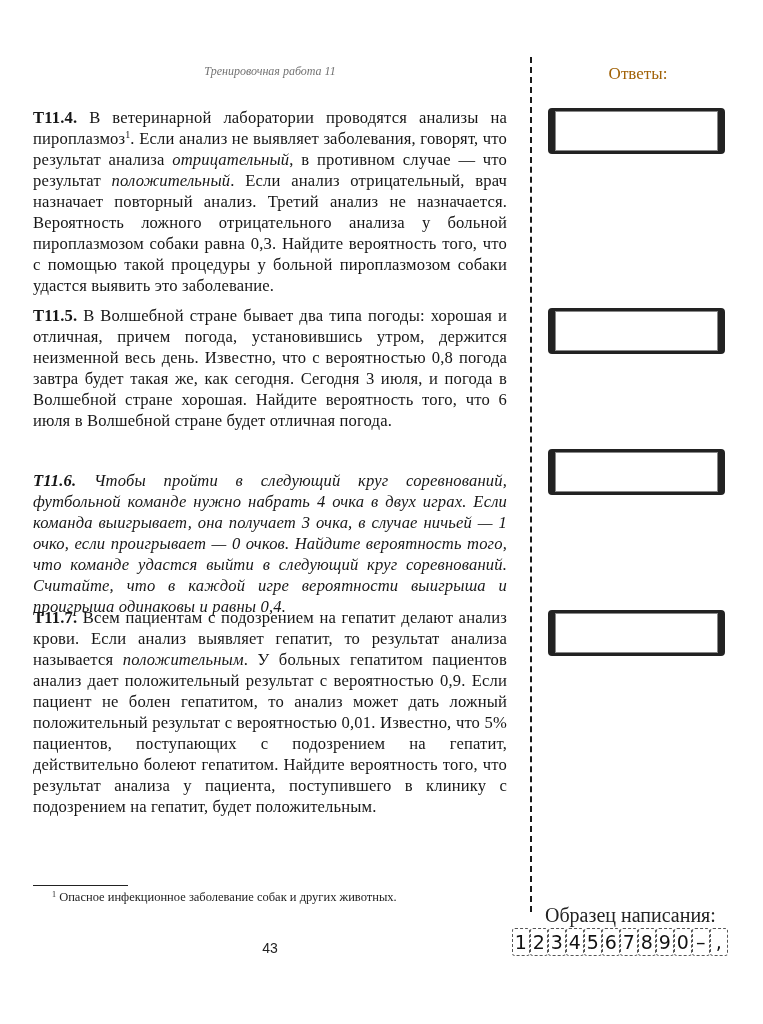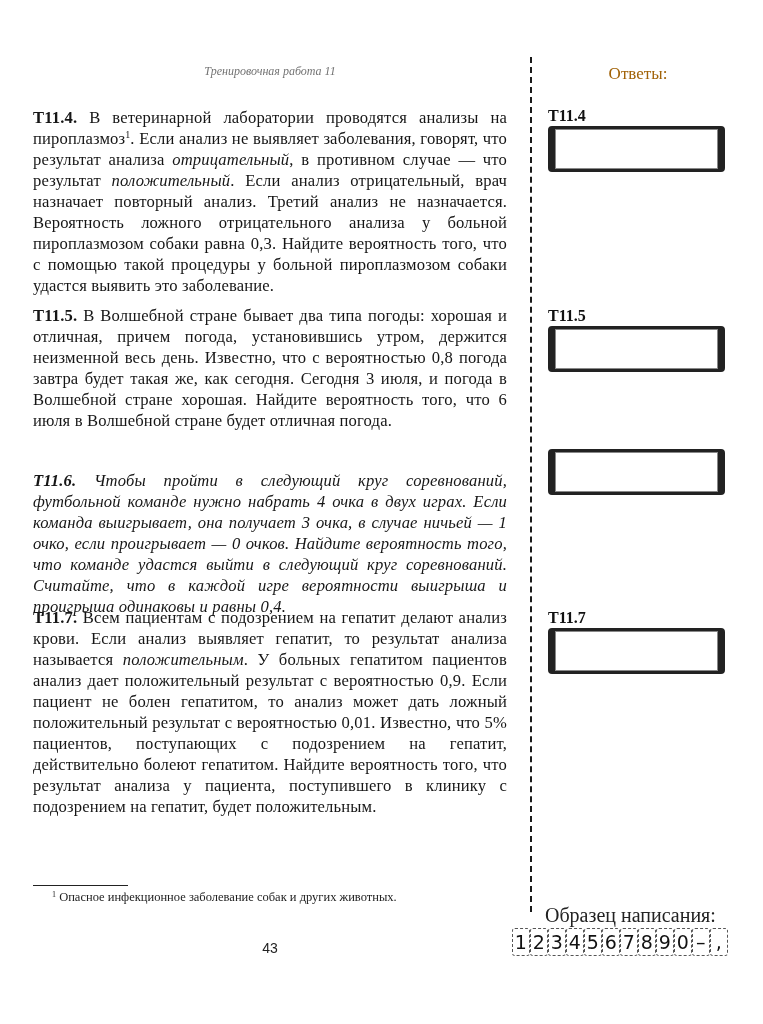--- a/index.html
+++ b/index.html
@@ -155,32 +155,29 @@
 
 <div class="problem" style="top:470px;font-style:italic;">
   <span class="num">Т11.6.</span><span> Чтобы пройти в следующий круг соревнований, футбольной команде нужно набрать 4 очка в двух играх. Если команда выигрывает, она получает 3 очка, в случае ничьей — 1 очко, если проигрывает — 0 очков. Найдите вероятность того, что команде удастся выйти в следующий круг соревнований. Считайте, что в каждой игре вероятности выигрыша и проигрыша одинаковы и равны 0,4.</span>
 </div>
 
 <div class="problem" style="top:607px;">
   <span class="num">Т11.7.</span><span> Всем пациентам с подозрением на гепатит делают анализ крови. Если анализ выявляет гепатит, то результат анализа называется </span><i>положительным</i><span>. У больных гепатитом пациентов анализ дает положительный результат с вероятностью 0,9. Если пациент не болен гепатитом, то анализ может дать ложный положительный результат с вероятностью 0,01. Известно, что 5% пациентов, поступающих с подозрением на гепатит, действительно болеют гепатитом. Найдите вероятность того, что результат анализа у пациента, поступившего в клинику с подозрением на гепатит, будет положительным.</span>
 </div>
 
 <div class="answer-block" style="top:107px;">
-  <div class="answer-label">Т11.4</div>
   <div class="answer-box"></div>
 </div>
 <div class="answer-block" style="top:307px;">
-  <div class="answer-label">Т11.5</div>
   <div class="answer-box"></div>
 </div>
 <div class="answer-block" style="top:448px;">
   <div class="answer-box"></div>
 </div>
 <div class="answer-block" style="top:609px;">
-  <div class="answer-label">Т11.7</div>
   <div class="answer-box"></div>
 </div>
 
 <div class="footnote-rule"></div>
 <div class="footnote">
   <sup>1</sup>
   <span>Опасное инфекционное заболевание собак и других животных.</span>
 </div>
 
 <div class="page-number">43</div>

